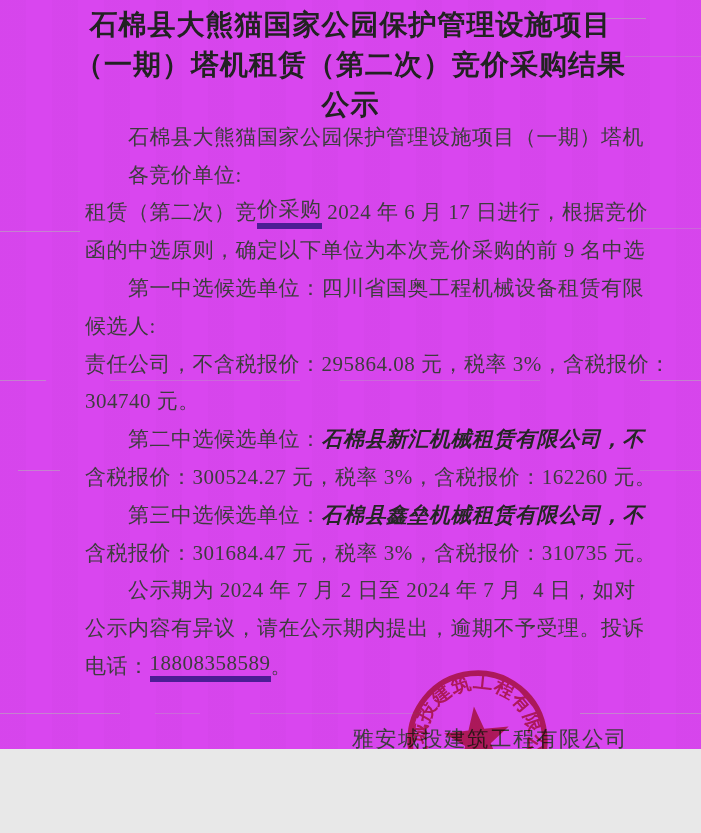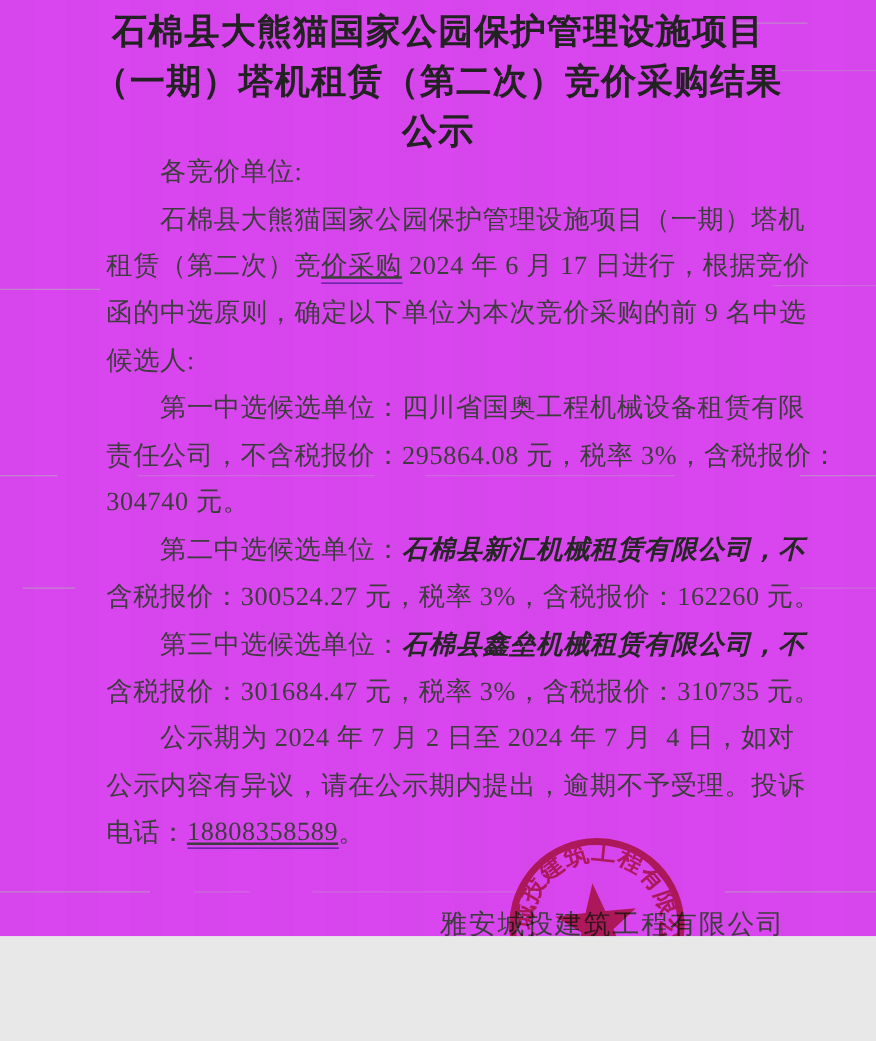--- a/index.html
+++ b/index.html
@@ -45,21 +45,21 @@
     height: 37.8px;
     display: flex;
     align-items: center;
     font-size: 21px;
     white-space: pre;
     color: #3d3d3d;
     letter-spacing: 0.5px;
   }
   .bline.indent { padding-left: 43px; }
   .bline .bold-run { font-weight: 700; color: #262626; font-style: italic; }
-  .bline .u-run { border-bottom: 1px solid #4c1d95; text-decoration: underline; }
+  .bline .u-run { border-bottom: 6px solid #4c1d95; }
   .sig-company {
     position: absolute;
     top: 724px; left: 352px;
     font-size: 21.5px;
     letter-spacing: 1.5px;
     white-space: pre;
     color: #3d3d3d;
   }
   .sig-date {
     position: absolute;
@@ -100,26 +100,26 @@
   <div class="artifact lt" style="top:713px; left:250px; width:180px;"></div>
   <div class="artifact" style="top:713px; left:580px; width:121px;"></div>
 
   <div class="title-block">
     <div>石棉县大熊猫国家公园保护管理设施项目</div>
     <div>（一期）塔机租赁（第二次）竞价采购结果</div>
     <div>公示</div>
   </div>
 
   <div class="body-block">
+    <div class="bline indent"><span>石棉县大熊猫国家公园保护管理设施项目（一期）塔机</span></div>
     <div class="bline indent"><span>各竞价单位:</span></div>
-    <div class="bline indent"><span>石棉县大熊猫国家公园保护管理设施项目（一期）塔机</span></div>
     <div class="bline"><span>租赁（第二次）竞</span><span class="u-run">价采购</span><span> 2024 年 6 月 17 日进行，根据竞价</span></div>
     <div class="bline"><span>函的中选原则，确定以下单位为本次竞价采购的前 9 名中选</span></div>
+    <div class="bline indent"><span>第一中选候选单位：四川省国奥工程机械设备租赁有限</span></div>
     <div class="bline"><span>候选人:</span></div>
-    <div class="bline indent"><span>第一中选候选单位：四川省国奥工程机械设备租赁有限</span></div>
     <div class="bline"><span>责任公司，不含税报价：295864.08 元，税率 3%，含税报价：</span></div>
     <div class="bline"><span>304740 元。</span></div>
     <div class="bline indent"><span>第二中选候选单位：</span><span class="bold-run">石棉县新汇机械租赁有限公司，不</span></div>
     <div class="bline"><span>含税报价：300524.27 元，税率 3%，含税报价：162260 元。</span></div>
     <div class="bline indent"><span>第三中选候选单位：</span><span class="bold-run">石棉县鑫垒机械租赁有限公司，不</span></div>
     <div class="bline"><span>含税报价：301684.47 元，税率 3%，含税报价：310735 元。</span></div>
     <div class="bline indent"><span>公示期为 2024 年 7 月 2 日至 2024 年 7 月  4 日，如对</span></div>
     <div class="bline"><span>公示内容有异议，请在公示期内提出，逾期不予受理。投诉</span></div>
     <div class="bline"><span>电话：</span><span class="u-run">18808358589</span><span>。</span></div>
   </div>

